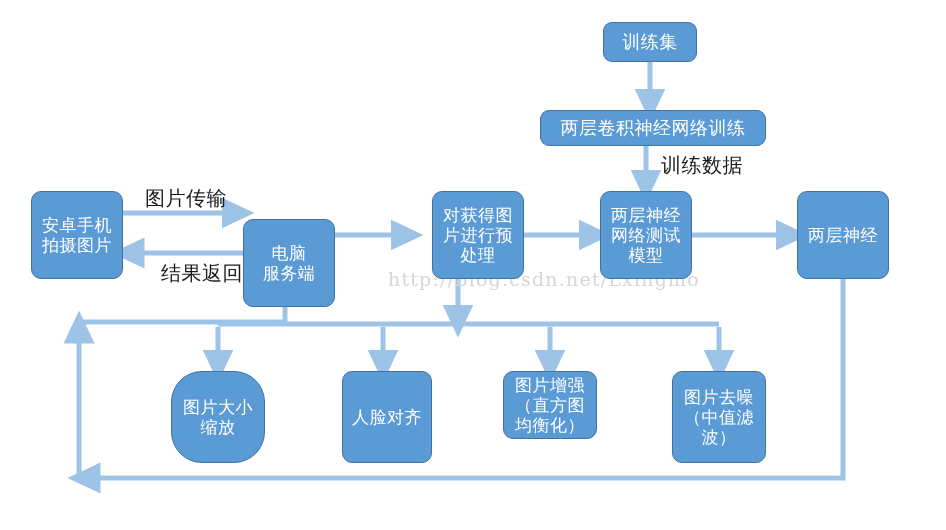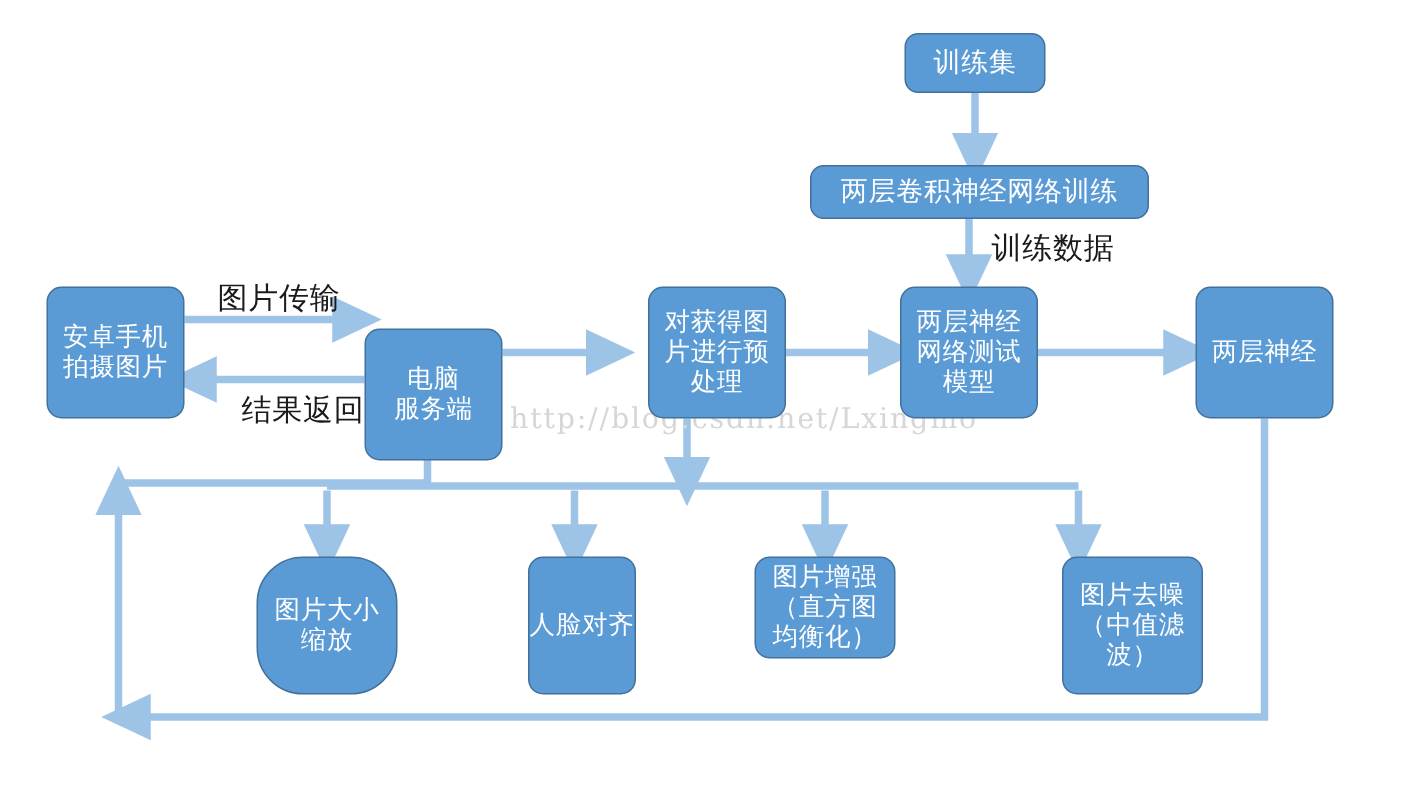--- a/index.html
+++ b/index.html
@@ -50,20 +50,21 @@
   }
   .watermark {
     position: absolute;
     color: #d6d6d6;
     font-family: "DejaVu Serif", "Liberation Serif", serif;
     font-size: 19px;
     letter-spacing: 1.2px;
     white-space: nowrap;
     user-select: none;
     pointer-events: none;
+    margin-left: 48px;
   }
 </style>
 </head>
 <body>
 
 <div id="canvas">
 
   <svg class="layer" viewBox="0 0 946 530" xmlns="http://www.w3.org/2000/svg">
     <defs>
       <marker id="ah" markerWidth="7" markerHeight="7" refX="3.1" refY="3.5" orient="auto" markerUnits="strokeWidth">
@@ -126,27 +127,27 @@
 
   <div class="node" style="left:600px; top:191px; width:92px; height:88px;">两层神经
 网络测试
 模型</div>
 
   <div class="node" style="left:797px; top:191px; width:92px; height:88px;">两层神经</div>
 
   <div class="node" style="left:171px; top:371px; width:94px; height:92px;border-radius:31px;">图片大小
 缩放</div>
 
-  <div class="node" style="left:352px; top:371px; width:72px; height:92px;">人脸对齐</div>
+  <div class="node" style="left:342px; top:371px; width:90px; height:92px;">人脸对齐</div>
 
   <div class="node" style="left:503px; top:371px; width:94px; height:68px;">图片增强
 （直方图
 均衡化）</div>
 
-  <div class="node" style="left:672px; top:371px; width:94px; height:92px;margin-left:36px;">图片去噪
+  <div class="node" style="left:672px; top:371px; width:94px; height:92px;">图片去噪
 （中值滤
 波）</div>
 
   <div class="edge-label" style="left:145px; top:185px;">图片传输</div>
 
   <div class="edge-label" style="left:145px; top:260px;margin-left:16px;">结果返回</div>
 
   <div class="edge-label" style="left:661px; top:152px;">训练数据</div>
 
 </div>

